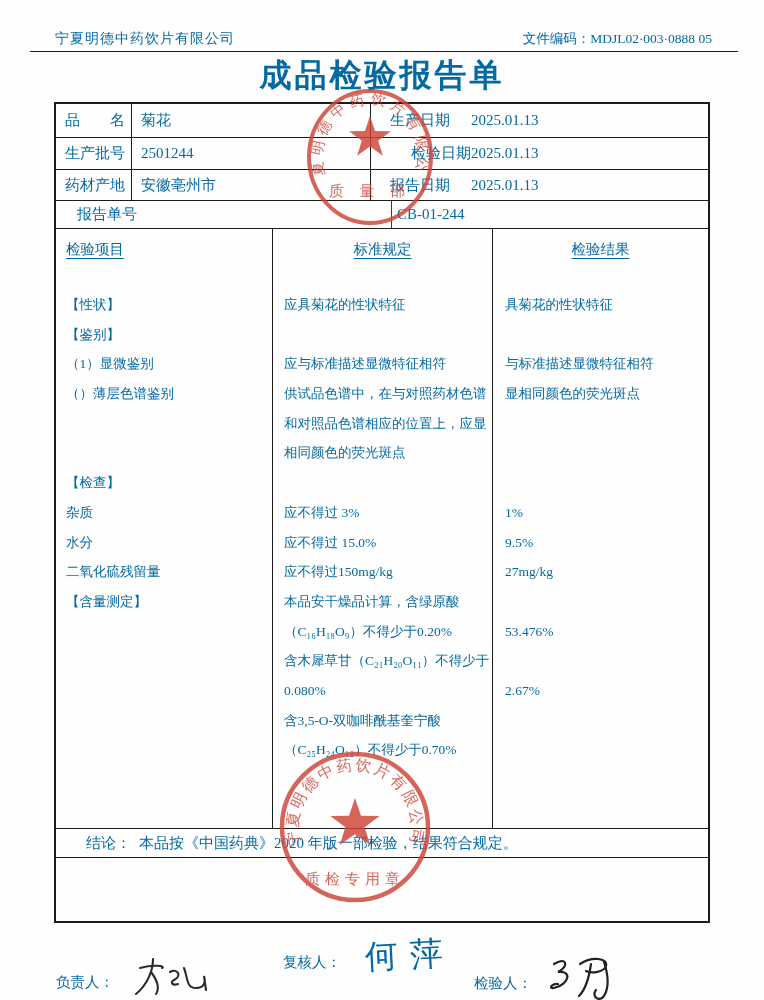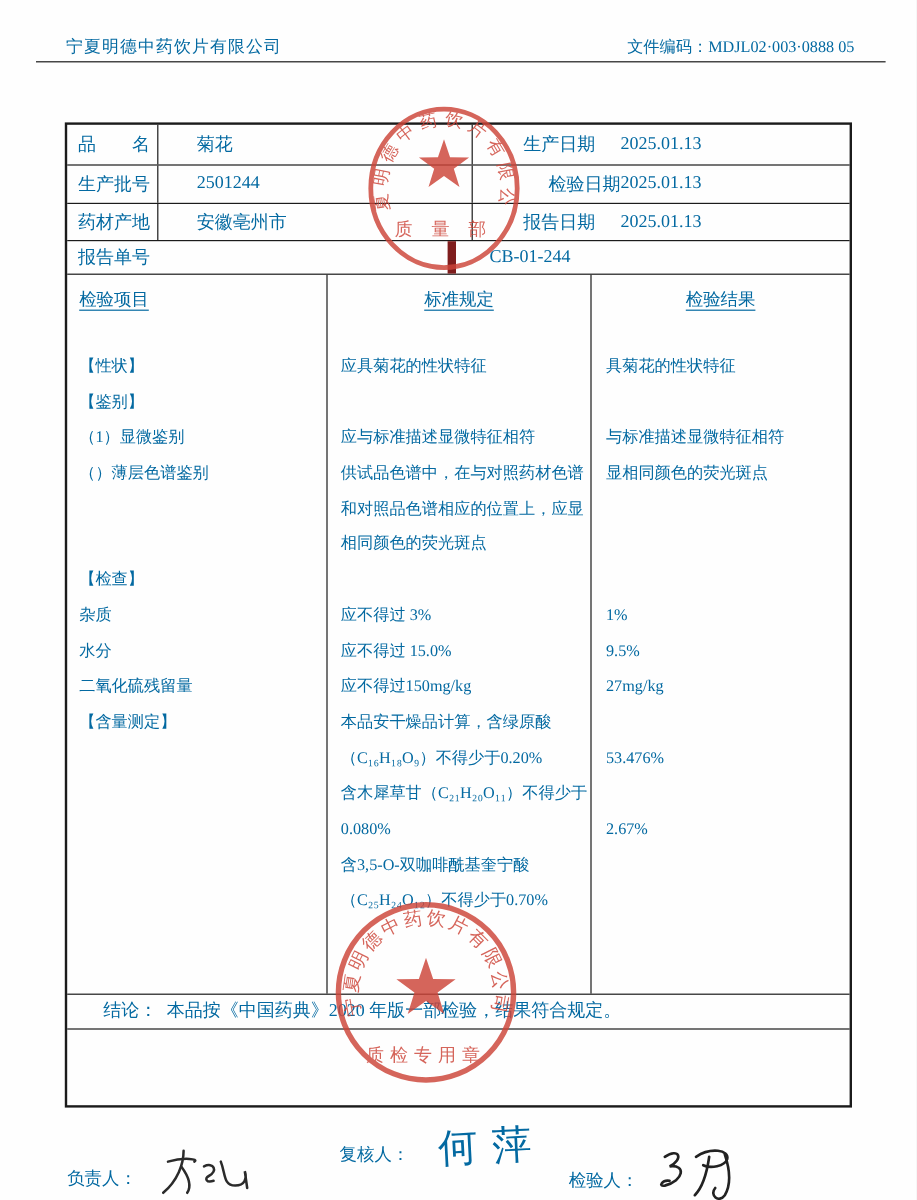--- a/index.html
+++ b/index.html
@@ -11,28 +11,28 @@
   .hdr-right{position:absolute;right:52px;top:30px;font-size:13.5px;}
   .hdr-rule{position:absolute;left:30px;right:26px;top:51px;border-top:1.5px solid #1b1b1b;}
   .title{position:absolute;left:0;right:0;top:54px;text-align:center;
          font-size:32px;font-weight:bold;letter-spacing:3px;}
 
   
   .doc{position:absolute;left:54px;top:102px;width:656px;height:821px;
        border:2px solid #1b1b1b;box-sizing:border-box;}
 
   
-  .irow{display:flex;border-bottom:1px solid #1b1b1b;box-sizing:border-box;font-size:15px;gap:23px;}
+  .irow{display:flex;border-bottom:1px solid #1b1b1b;box-sizing:border-box;font-size:15px;}
   .r1{height:34px;}.r2{height:32px;text-align:right;}.r3{height:31px;}.r4{height:28px;}
   .c{box-sizing:border-box;display:flex;align-items:center;padding-left:9px;white-space:nowrap;}
   .c.lbl{width:76px;border-right:1px solid #1b1b1b;}
   .c.val{width:239px;border-right:1px solid #1b1b1b;}
   .c.rgt{flex:1;padding-left:19px;}
   .rgt .l2{display:inline-block;width:81px;}
-  .r4 .wide{width:324px;border-right:7px solid #7f1d1d;}
+  .r4 .wide{width:324px;border-right:1px solid #7f1d1d;margin-left:12px;}
   .r4 .val4{flex:1;padding-left:5px;}
 
   
   .results{display:flex;height:600px;border-bottom:1px solid #1b1b1b;box-sizing:border-box;}
   .rcol{box-sizing:border-box;height:100%;}
   .rcol1{width:217px;border-right:1px solid #1b1b1b;}
   .rcol2{width:220px;border-right:1px solid #1b1b1b;}
   .rcol3{flex:1;}
   .chead{margin-top:11px;height:21px;font-size:14.5px;}
   .rcol1 .chead{padding-left:10px;}
@@ -68,20 +68,21 @@
   .stamp-bot{left:276px;top:748px;width:158px;height:158px;}
 </style>
 </head>
 <body>
 
 <div class="page">
 
   <div class="hdr-left">宁夏明德中药饮片有限公司</div>
   <div class="hdr-right"><span>文件编码：</span><span>MDJL02·003·0888 05</span></div>
   <div class="hdr-rule"></div>
+  <div class="title">成品检验报告单</div>
 
   <div class="doc">
 
     <div class="irow r1">
       <div class="c lbl">品　　名</div>
       <div class="c val">菊花</div>
       <div class="c rgt">
         <span class="l2">生产日期</span>
         <span>2025.01.13</span>
       </div>

